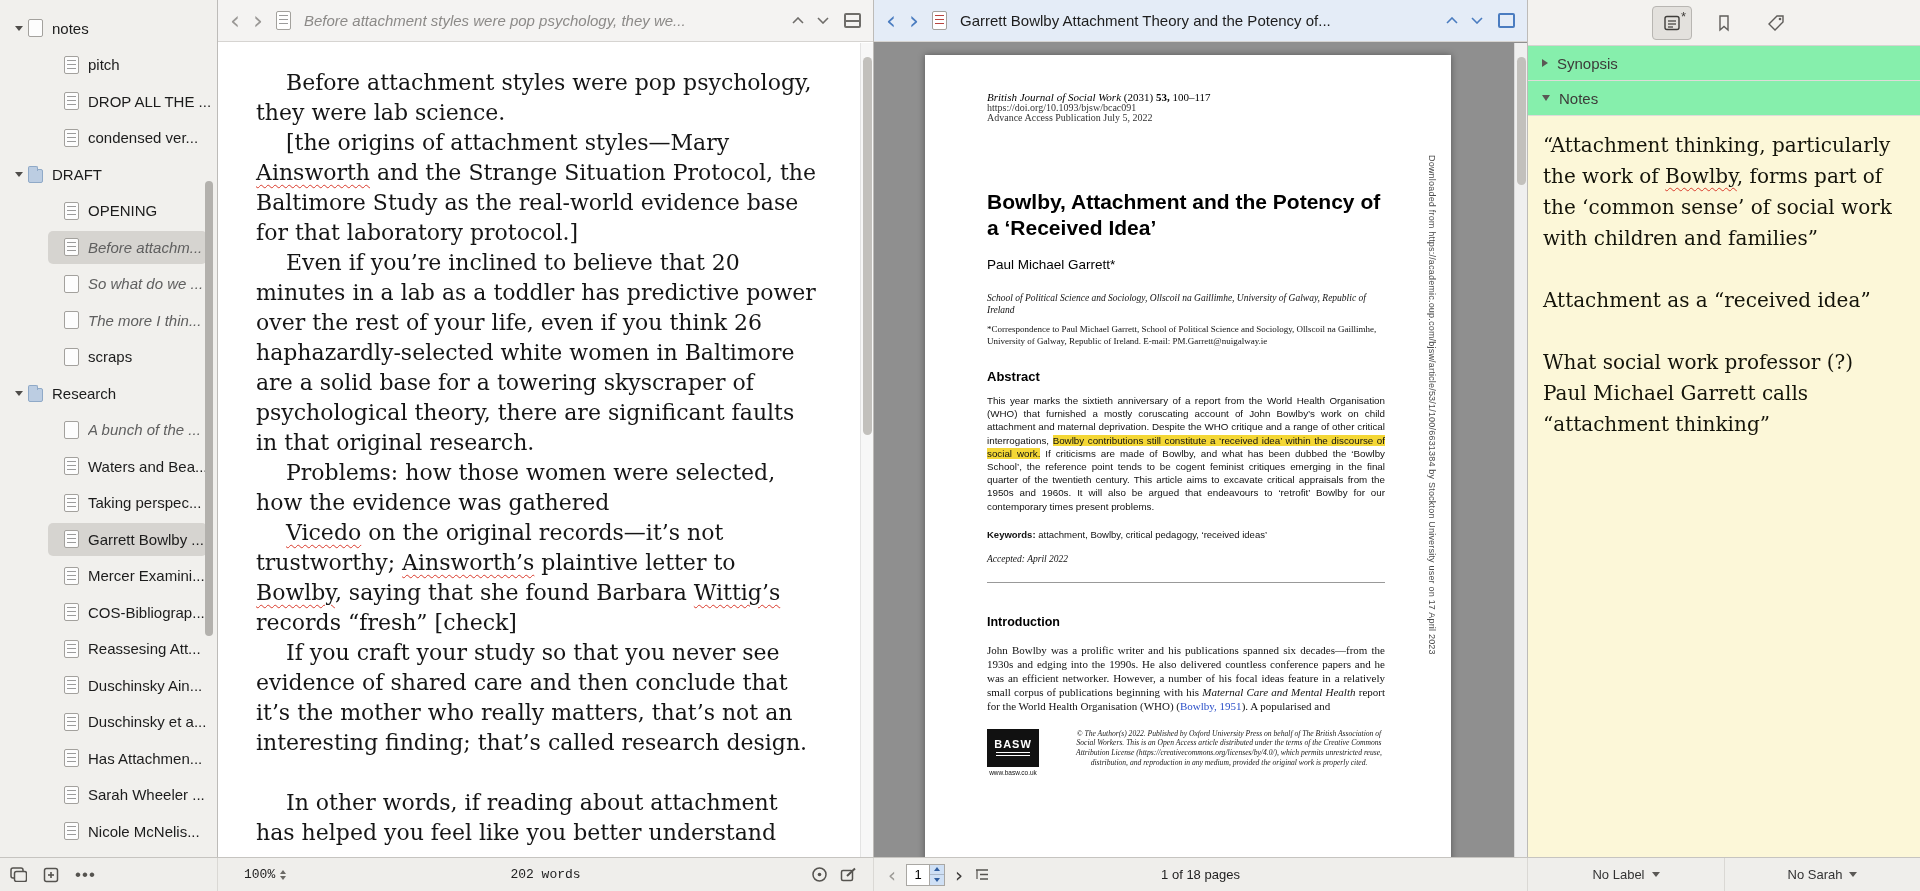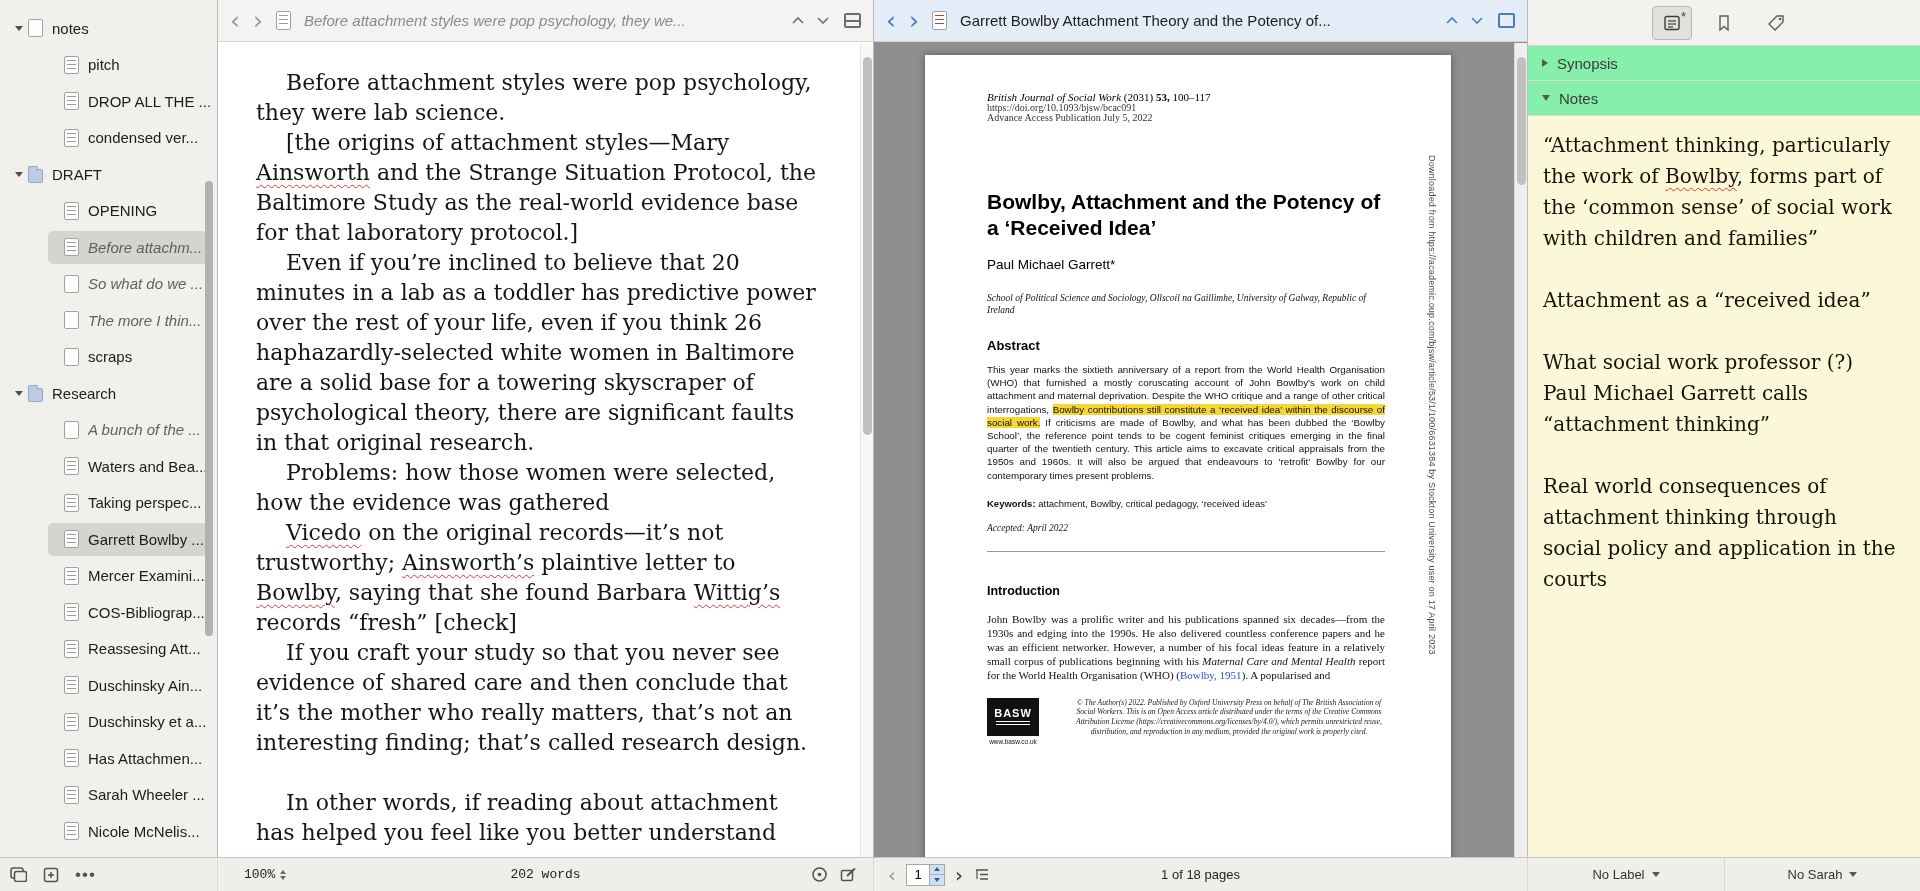--- a/index.html
+++ b/index.html
@@ -293,20 +293,21 @@
       <span class="split-btn"></span>
     </header>
     <div class="pdf-body">
       <div class="pdf-page">
         <div class="pdf-journal"><span class="seg-i">British Journal of Social Work</span><span> (2031) </span><span class="seg-b">53,</span><span> 100–117</span></div>
         <div class="pdf-doi">https://doi.org/10.1093/bjsw/bcac091</div>
         <div class="pdf-doi">Advance Access Publication July 5, 2022</div>
         <h1 class="pdf-title">Bowlby, Attachment and the Potency of a ‘Received Idea’</h1>
         <div class="pdf-author">Paul Michael Garrett*</div>
         <div class="pdf-affil">School of Political Science and Sociology, Ollscoil na Gaillimhe, University of Galway, Republic of Ireland</div>
+        <div class="pdf-corr">*Correspondence to Paul Michael Garrett, School of Political Science and Sociology, Ollscoil na Gaillimhe, University of Galway, Republic of Ireland. E-mail: PM.Garrett@nuigalway.ie</div>
         <h2 class="pdf-abstract-h">Abstract</h2>
         <p class="pdf-abstract"><span>This year marks the sixtieth anniversary of a report from the World Health Organisation (WHO) that furnished a mostly coruscating account of John Bowlby’s work on child attachment and maternal deprivation. Despite the WHO critique and a range of other critical interrogations, </span><span class="seg-hl">Bowlby contributions still constitute a ‘received idea’ within the discourse of social work.</span><span> If criticisms are made of Bowlby, and what has been dubbed the ‘Bowlby School’, the reference point tends to be cogent feminist critiques emerging in the final quarter of the twentieth century. This article aims to excavate critical appraisals from the 1950s and 1960s. It will also be argued that endeavours to ‘retrofit’ Bowlby for our contemporary times present problems.</span></p>
         <div class="pdf-keywords"><b>Keywords:</b><span> attachment, Bowlby, critical pedagogy, ‘received ideas’</span></div>
         <div class="pdf-accepted">Accepted: April 2022</div>
         <div class="pdf-hr"></div>
         <h2 class="pdf-intro-h">Introduction</h2>
         <p class="pdf-intro"><span>John Bowlby was a prolific writer and his publications spanned six decades—from the 1930s and edging into the 1990s. He also delivered countless conference papers and he was an efficient networker. However, a number of his focal ideas feature in a relatively small corpus of publications beginning with his </span><span class="seg-i">Maternal Care and Mental Health</span><span> report for the World Health Organisation (WHO) (</span><span class="seg-link">Bowlby, 1951</span><span>). A popularised and</span></p>
         <div class="pdf-footline">
           <div>
             <div class="basw-box">
@@ -352,21 +353,20 @@
       <span>Synopsis</span>
     </div>
     <div class="insp-section-h">
       <span class="tri-down"></span>
       <span>Notes</span>
     </div>
     <div class="notes-body">
         <p><span>“Attachment thinking, particularly the work of </span><span class="seg-spell">Bowlby</span><span>, forms part of the ‘common sense’ of social work with children and families”</span></p>
         <p><span>Attachment as a “received idea”</span></p>
         <p><span>What social work professor (?) Paul Michael Garrett calls “attachment thinking”</span></p>
-        <p><span>Real world consequences of attachment thinking through social policy and application in the courts</span></p>
       </div>
   </aside>
 </div>
 
 <footer class="footer">
   <div class="f-binder">
     <svg class="ic" width="17" height="15" viewBox="0 0 17 15">
         <rect x="1" y="1" width="12" height="10" rx="2" fill="none" stroke="#55534f" stroke-width="1.5"></rect>
         <rect x="4.5" y="4.5" width="12" height="10" rx="2" fill="#efeeeb" stroke="#55534f" stroke-width="1.5"></rect>
       </svg>

